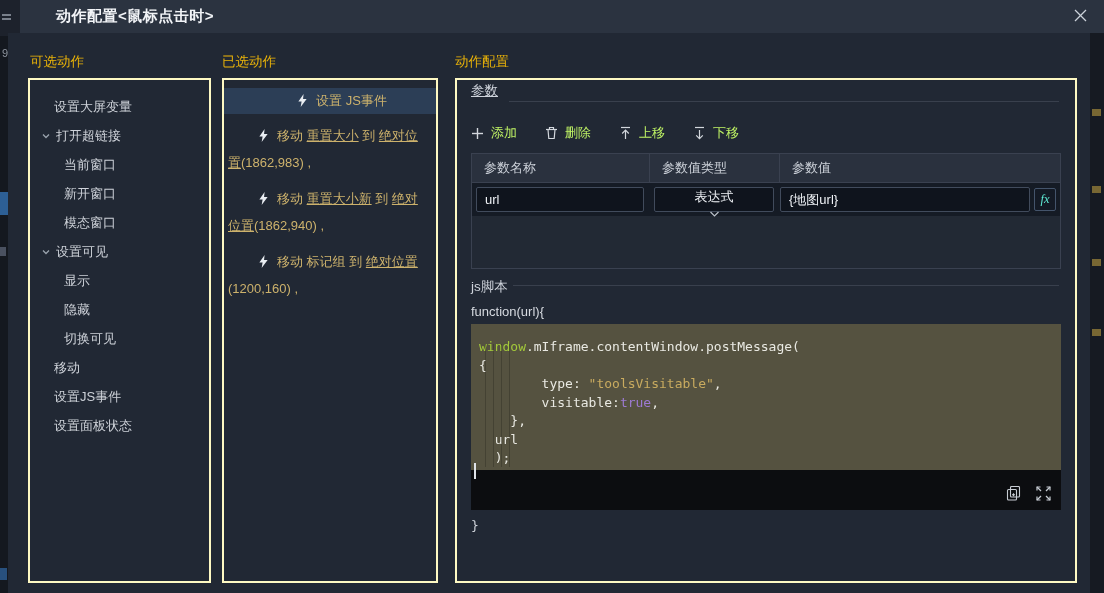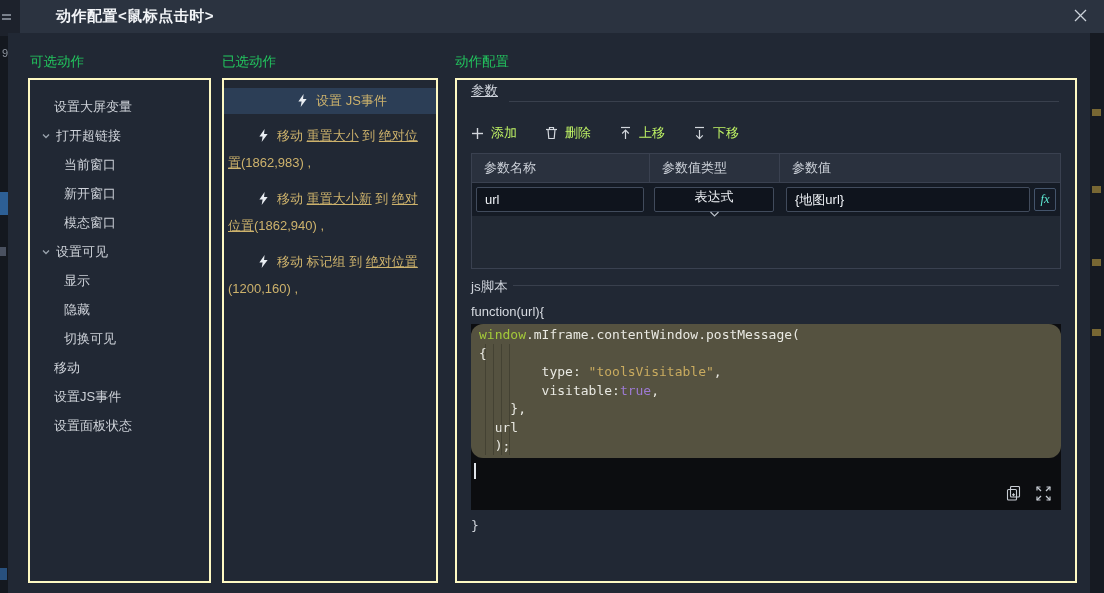--- a/index.html
+++ b/index.html
@@ -17,21 +17,21 @@
   .bd-right { position:absolute; left:1090px; top:33px; width:14px; height:560px; background:#161a22; }
   .bd-speck { position:absolute; left:2px; width:9px; height:7px; background:#8a7636; opacity:.85; }
 
   
   .titlebar { position:absolute; left:20px; top:0; width:1084px; height:33px; background:#2b3340;
               display:flex; align-items:center; padding:0 14px 0 36px; }
   .dialog-title { font-size:15px; font-weight:bold; color:#f2f4f7; letter-spacing:.5px; }
   .close-btn { margin-left:auto; width:20px; height:20px; display:flex; align-items:center; justify-content:center; cursor:pointer; }
   .modal-body { position:absolute; left:8px; top:33px; width:1082px; height:560px; background:#212834; }
 
-  .sec-label { position:absolute; top:20px; font-size:13.5px; color:#22c55e; }
+  .sec-label { position:absolute; top:20px; font-size:13.5px; color:#eab308; }
   .lbl-available { left:22px; } .lbl-selected { left:214px; } .lbl-config { left:447px; }
 
   .panel { position:absolute; top:45px; height:505px; border:2px solid #fef9c3; }
   .panel-available { left:20px; width:183px; padding-top:12px; }
   .panel-selected  { left:214px; width:216px; padding-top:8px; }
   .config-box      { left:447px; width:622px; }
 
   
   .tree-item { height:29px; display:flex; align-items:center; font-size:13px; color:#ced2d9; cursor:pointer; }
   .tree-item .chev { margin-right:5px; display:inline-flex; }
@@ -58,29 +58,29 @@
   .pt-hcell:last-child { border-right:none; }
   .c1 { width:178px; } .c2 { width:130px; } .c3 { flex:1; }
   .pt-row { display:flex; height:33px; background:#151b25; align-items:center; }
   .cellpad { display:flex; align-items:center; height:100%; }
   .tin { background:#0f141d; border:1px solid #414b5c; border-radius:2px; color:#eef1f5; font-size:13px;
          height:25px; padding:0 8px; font-family:"Liberation Sans",sans-serif; outline:none; }
   .name-input { width:168px; margin-left:4px; }
   .select-box { width:120px; margin-left:4px; background:#0f141d; border:1px solid #414b5c; border-radius:2px;
                 height:25px; display:flex; align-items:center; justify-content:space-between; padding:0 8px;
                 font-size:13px; color:#eef1f5; cursor:pointer;flex-direction:column; }
-  .value-input { flex:1; margin-left:6px; }
+  .value-input { flex:1; }
   .fx-btn { width:22px; height:23px; margin:0 4px 0 4px; background:#141a25; border:1px solid #44546b; border-radius:2px;
             color:#5eead4; font-size:12.5px; font-style:italic; font-family:"Liberation Serif",serif;
             display:flex; align-items:center; justify-content:center; cursor:pointer; }
 
   .js-label { top:198px; } .js-rule { left:56px; top:205px; }
   .fn-sig { position:absolute; left:14px; top:224px; font-size:13px; color:#d6dae0; }
   .code-editor { position:absolute; left:14px; top:244px; right:14px; height:186px; background:#0c0d10; cursor:text; }
-  .code-sel { position:relative; background:var(--selection,#555240); padding:2px 0 2px 8px;border-radius:12px; }
+  .code-sel { position:relative; background:var(--selection,#555240); padding:14px 0 2px 8px; }
   .code-line { font-family:"DejaVu Sans Mono",monospace; font-size:13px; line-height:18.5px; white-space:pre; color:#e9e9e2; }
   .tok-green { color:var(--code-green,#a3c93a); }
   .tok-str   { color:var(--code-string,#c9ab5f); }
   .tok-kw    { color:var(--code-keyword,#9d7ad2); }
   .guide { position:absolute; top:20px; bottom:3px; width:1px; background:rgba(20,20,10,.25); }
   .cursor { position:absolute; left:3px; top:139px; width:2px; height:16px; background:#dfe3e9; }
   .editor-icons { position:absolute; right:10px; bottom:9px; display:flex; gap:15px; }
   .ed-ic { cursor:pointer; display:flex; }
   .closing-brace { position:absolute; left:14px; top:438px; font-size:13px; color:#cfd3da; font-family:"DejaVu Sans Mono",monospace; }
 </style>

